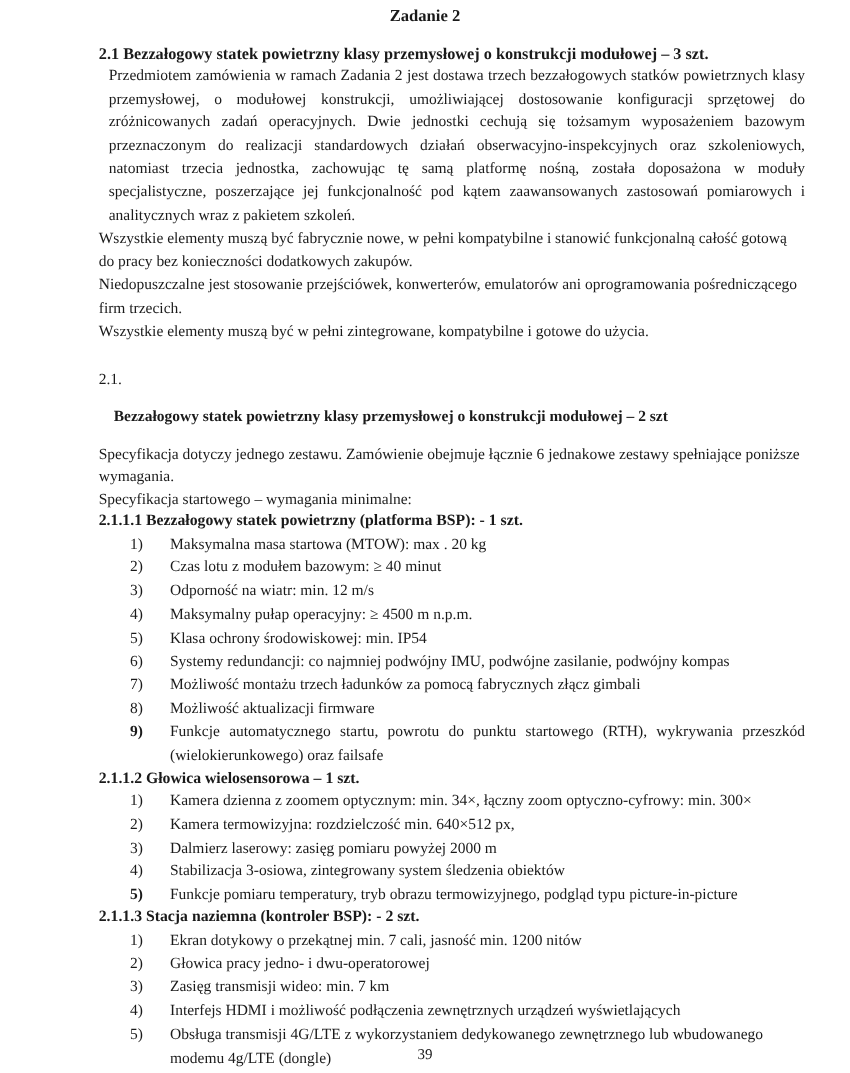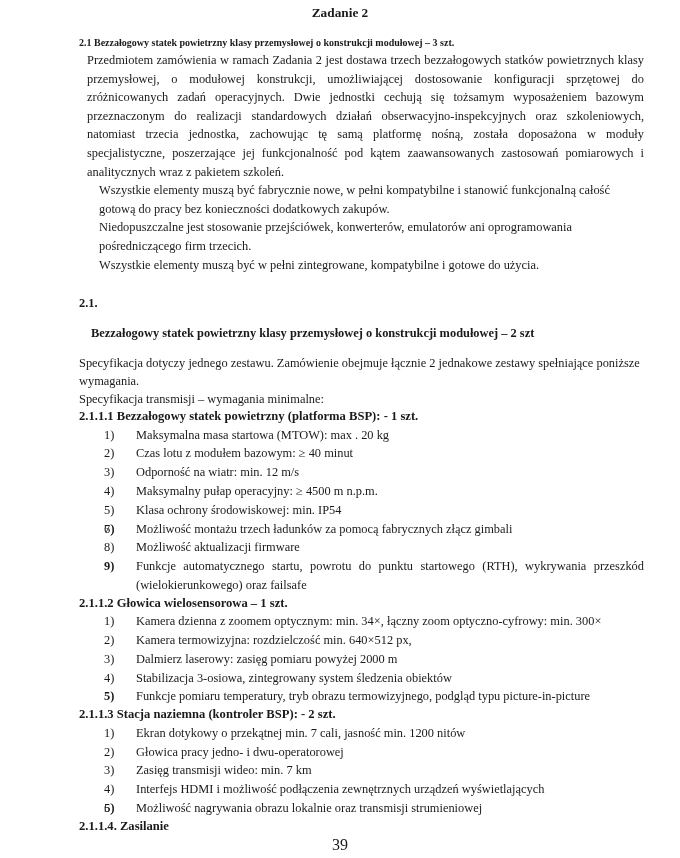--- a/index.html
+++ b/index.html
@@ -6,61 +6,61 @@
   body {
     width: 680px; height: 858px; overflow: hidden; position: relative;
     font-family: "Liberation Serif", "DejaVu Serif", serif;
     color: #1a1a1a; font-size: 12.4px;
   }
   .page-title {
     position: absolute; top: 5px; left: 0; width: 680px; text-align: center;
     font-weight: bold; font-size: 13.3px;
   }
   .content { position: absolute; left: 79px; top: 35px; width: 565px; }
-  .h-main { font-weight: bold; font-size: 10px; line-height: 16px; margin: 0; }
+  .h-main { font-weight: bold; font-size: 13px; line-height: 16px; margin: 0; }
   .para { margin: 0 0 0 8px; line-height: 18.6px; text-align: justify; }
-  .plain { margin: 0 0 0 20px; line-height: 18.6px; }
-  .sec-num { font-weight: bold; margin: 0; line-height: 18px; margin-top: 20px; }
+  .plain { margin: 0 0 0 0; line-height: 18.6px; }
+  .sec-num { font-weight: normal; margin: 0; line-height: 18px; margin-top: 20px; }
   .sec-title { font-weight: bold; margin: 12px; line-height: 18px; }
   .line { margin: 0; line-height: 18px; }
   .sub-h { font-weight: bold; margin: 0; line-height: 17.5px; font-size: 12.6px; }
   ol.items { list-style: none; margin: 0; padding: 0; }
   ol.items li { position: relative; padding-left: 57px; line-height: 18.8px; }
   ol.items li .num { position: absolute; left: 25px; top: 0; }
   ol.items li .num.bold { font-weight: bold; }
   ol.items li .txt.justify { display: block; text-align: justify; }
   .page-number {
-    position: absolute; top: 836px; left: 0; width: 680px; text-align: center; font-size: 16px;
+    position: absolute; top: 836px; left: 0; width: 680px; text-align: center; font-size: 12px;
   }
 </style>
 </head>
 <body>
 
 <div class="page-title">Zadanie 2</div>
 
 <div class="content">
   <p class="h-main">2.1 Bezzałogowy statek powietrzny klasy przemysłowej o konstrukcji modułowej – 3 szt.</p>
   <p class="para">Przedmiotem zamówienia w ramach Zadania 2 jest dostawa trzech bezzałogowych statków powietrznych klasy przemysłowej, o modułowej konstrukcji, umożliwiającej dostosowanie konfiguracji sprzętowej do zróżnicowanych zadań operacyjnych. Dwie jednostki cechują się tożsamym wyposażeniem bazowym przeznaczonym do realizacji standardowych działań obserwacyjno-inspekcyjnych oraz szkoleniowych, natomiast trzecia jednostka, zachowując tę samą platformę nośną, została doposażona w moduły specjalistyczne, poszerzające jej funkcjonalność pod kątem zaawansowanych zastosowań pomiarowych i analitycznych wraz z pakietem szkoleń.</p>
   <p class="plain">Wszystkie elementy muszą być fabrycznie nowe, w pełni kompatybilne i stanowić funkcjonalną całość gotową do pracy bez konieczności dodatkowych zakupów.</p>
   <p class="plain">Niedopuszczalne jest stosowanie przejściówek, konwerterów, emulatorów ani oprogramowania pośredniczącego firm trzecich.</p>
   <p class="plain">Wszystkie elementy muszą być w pełni zintegrowane, kompatybilne i gotowe do użycia.</p>
 
   <p class="sec-num">2.1.</p>
   <p class="sec-title">Bezzałogowy statek powietrzny klasy przemysłowej o konstrukcji modułowej – 2 szt</p>
-  <p class="line">Specyfikacja dotyczy jednego zestawu. Zamówienie obejmuje łącznie 2 jednakowe zestawy spełniające poniższe wymagania.</p>
-  <p class="line">Specyfikacja transmisji – wymagania minimalne:</p>
+  <p class="line">Specyfikacja dotyczy jednego zestawu. Zamówienie obejmuje łącznie 6 jednakowe zestawy spełniające poniższe wymagania.</p>
+  <p class="line">Specyfikacja startowego – wymagania minimalne:</p>
 
   <p class="sub-h">2.1.1.1 Bezzałogowy statek powietrzny (platforma BSP): - 1 szt.</p>
   <ol class="items">
     <li><span class="num">1)</span><span class="txt">Maksymalna masa startowa (MTOW):  max . 20 kg</span></li>
     <li><span class="num">2)</span><span class="txt">Czas lotu z modułem bazowym: ≥ 40 minut</span></li>
     <li><span class="num">3)</span><span class="txt">Odporność na wiatr: min. 12 m/s</span></li>
     <li><span class="num">4)</span><span class="txt">Maksymalny pułap operacyjny: ≥ 4500 m n.p.m.</span></li>
     <li><span class="num">5)</span><span class="txt">Klasa ochrony środowiskowej: min. IP54</span></li>
-    <li><span class="num">6)</span></li>
+    <li><span class="num">6)</span><span class="txt">Systemy redundancji: co najmniej podwójny IMU, podwójne zasilanie, podwójny kompas</span></li>
     <li><span class="num">7)</span><span class="txt">Możliwość montażu trzech ładunków za pomocą fabrycznych złącz gimbali</span></li>
     <li><span class="num">8)</span><span class="txt">Możliwość aktualizacji firmware</span></li>
     <li>
         <span class="num bold">9)</span>
         <span class="txt justify">Funkcje automatycznego startu, powrotu do punktu startowego (RTH), wykrywania przeszkód (wielokierunkowego) oraz failsafe</span>
       </li>
   </ol>
 
   <p class="sub-h">2.1.1.2 Głowica wielosensorowa – 1 szt.</p>
   <ol class="items">
@@ -70,21 +70,21 @@
     <li><span class="num">4)</span><span class="txt">Stabilizacja 3-osiowa, zintegrowany system śledzenia obiektów</span></li>
     <li><span class="num bold">5)</span><span class="txt">Funkcje pomiaru temperatury, tryb obrazu termowizyjnego, podgląd typu picture-in-picture</span></li>
   </ol>
 
   <p class="sub-h">2.1.1.3 Stacja naziemna (kontroler BSP): - 2 szt.</p>
   <ol class="items">
     <li><span class="num">1)</span><span class="txt">Ekran dotykowy o przekątnej min. 7 cali, jasność min. 1200 nitów</span></li>
     <li><span class="num">2)</span><span class="txt">Głowica pracy jedno- i dwu-operatorowej</span></li>
     <li><span class="num">3)</span><span class="txt">Zasięg transmisji wideo: min. 7 km</span></li>
     <li><span class="num">4)</span><span class="txt">Interfejs HDMI i możliwość podłączenia zewnętrznych urządzeń wyświetlających</span></li>
-    <li><span class="num">5)</span></li>
+    <li><span class="num">5)</span><span class="txt">Obsługa transmisji 4G/LTE z wykorzystaniem dedykowanego zewnętrznego lub wbudowanego modemu 4g/LTE (dongle)</span></li>
     <li><span class="num">6)</span><span class="txt">Możliwość nagrywania obrazu lokalnie oraz transmisji strumieniowej</span></li>
   </ol>
 
   <p class="sub-h">2.1.1.4. Zasilanie</p>
 
 </div>
 
 <div class="page-number">39</div>
 
 </body></html>

